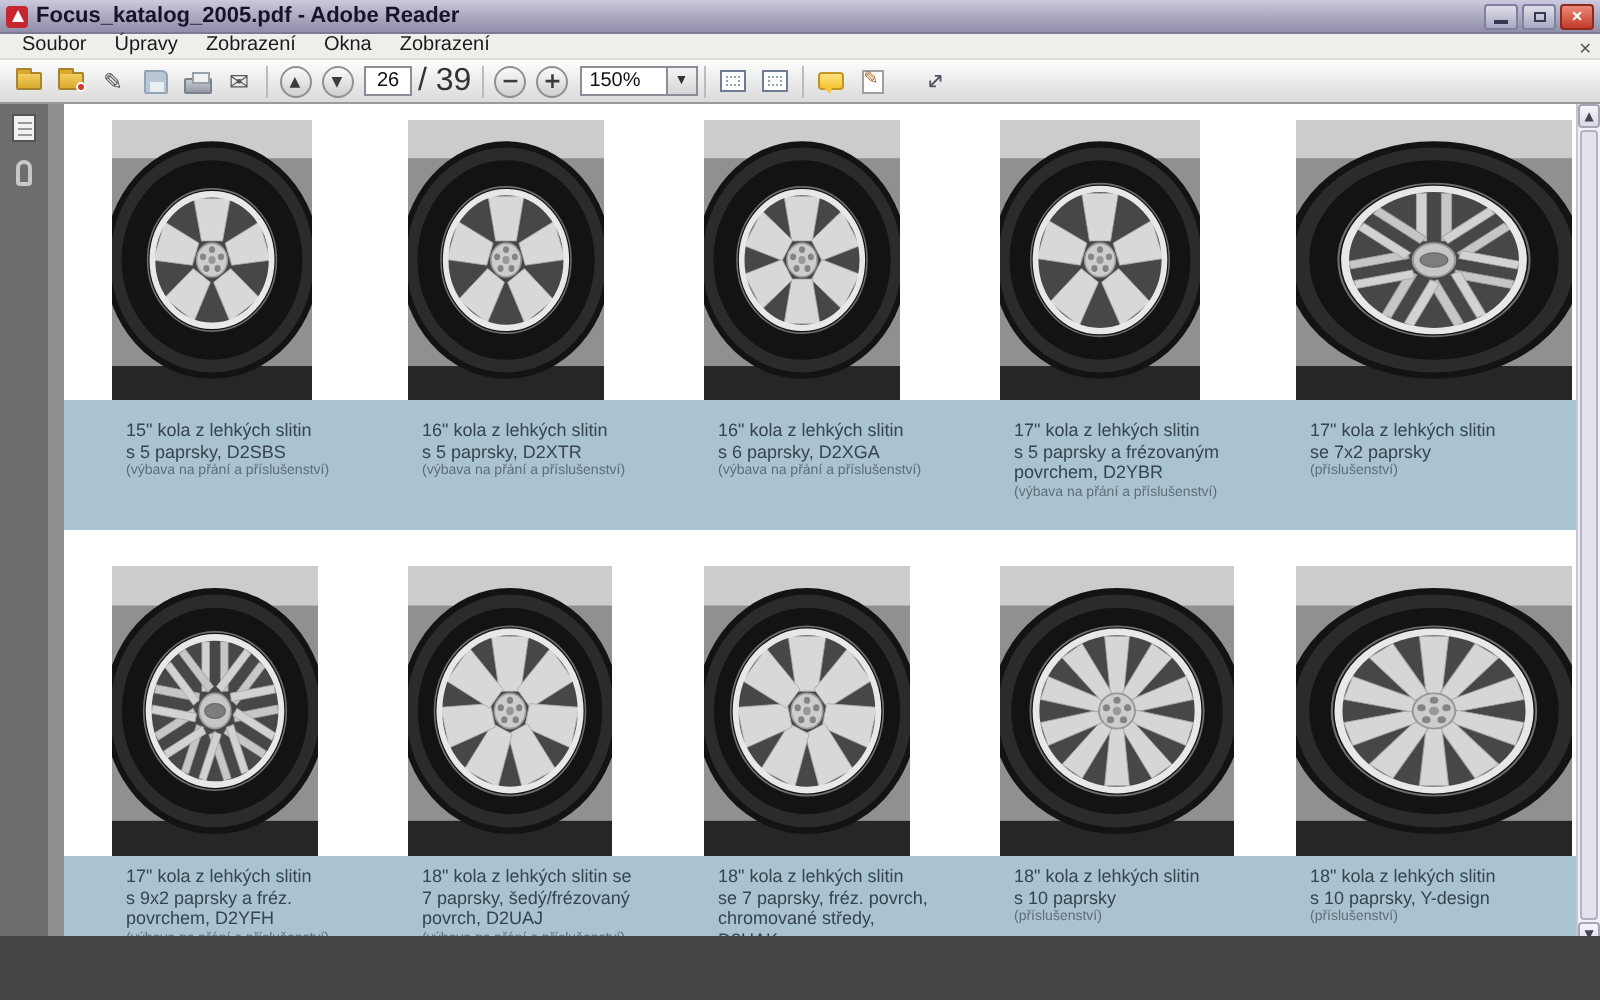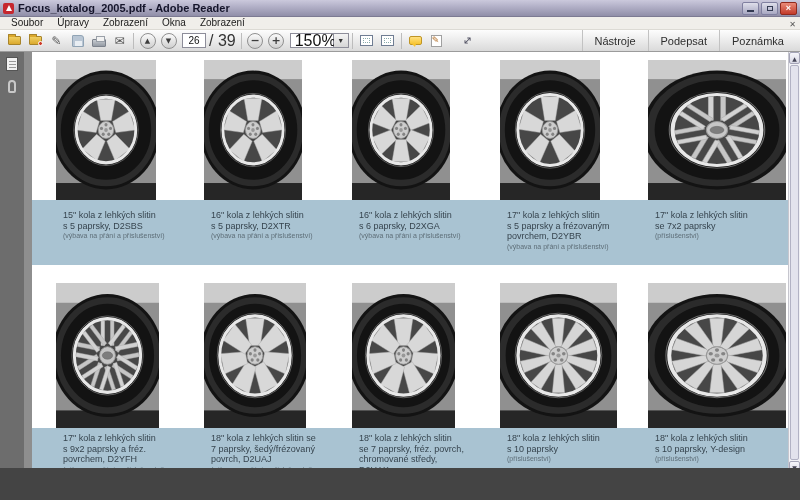--- a/index.html
+++ b/index.html
@@ -38,21 +38,21 @@
   .badge-red{position:absolute;right:-2px;bottom:-2px;width:5px;height:5px;border-radius:50%;background:#cc3a2a;border:1px solid #fff}
   .glyph{font-family:"DejaVu Sans",sans-serif;color:#555;font-size:12px;line-height:12px}
   .floppy{width:12px;height:12px;background:#b9c6d4;border:1px solid #91a4b5;border-radius:1px 3px 1px 1px;position:relative}
   .floppy::after{content:"";position:absolute;left:2px;bottom:0;width:7px;height:5px;background:#e9eef3}
   .printer{width:14px;height:8px;background:linear-gradient(#c8ccd2,#959ba4);border:1px solid #7c828c;border-radius:1px;position:relative;margin-top:4px}
   .printer::before{content:"";position:absolute;left:3px;top:-4px;width:7px;height:4px;background:#f2f2f2;border:1px solid #9aa0a8}
   .circlebtn{width:16px;height:16px;border-radius:50%;background:linear-gradient(#fafafa,#cfcfcf);border:1px solid #909090;display:flex;align-items:center;justify-content:center;font-size:7px;color:#3c3c3c;font-family:"DejaVu Sans",sans-serif}
   .circlebtn.pm{font-size:11px;font-weight:bold;line-height:11px}
   .pageinput{width:24px;height:15px;border:1px solid #8d8d99;background:#fff;font-size:10px;text-align:center;color:#111;margin:0 3px}
   .pagetotal{font-size:16px;color:#333;margin-right:2px;white-space:nowrap}
-  .zoombox{width:44px;height:15px;border:1px solid #8d8d99;background:#fff;font-size:16px;color:#111;display:flex;align-items:center;padding-left:4px;margin-left:3px}
+  .zoombox{width:44px;height:15px;border:1px solid #8d8d99;background:#fff;font-size:10px;color:#111;display:flex;align-items:center;padding-left:4px;margin-left:3px}
   .zoomcaret{width:15px;height:15px;border:1px solid #8d8d99;border-left:none;background:linear-gradient(#f4f4f4,#d6d6d6);display:flex;align-items:center;justify-content:center;font-size:7px;color:#333;font-family:"DejaVu Sans",sans-serif}
   .fiticon{width:13px;height:11px;border:1px solid #6f7d93;background:#fff;position:relative}
   .fiticon::after{content:"";position:absolute;left:2px;top:2px;right:2px;bottom:2px;border:1px dotted #8aa}
   .bubble{width:13px;height:9px;background:linear-gradient(#ffe182,#f7c431);border:1px solid #bf9526;border-radius:2px;position:relative}
   .bubble::after{content:"";position:absolute;left:2px;bottom:-3px;width:0;height:0;border-left:3px solid transparent;border-right:1px solid transparent;border-top:3px solid #f7c431}
   .signdoc{width:11px;height:12px;background:#fff;border:1px solid #a0a0a0;position:relative}
   .signdoc::after{content:"✎";position:absolute;left:0px;top:-1px;font-size:9px;color:#b06a20;font-family:"DejaVu Sans",sans-serif}
   .resizeglyph{display:inline-block;transform:rotate(-45deg);font-size:11px;color:#556;font-family:"DejaVu Sans",sans-serif}
   .panelbtns{margin-left:auto;display:flex;align-items:stretch;height:100%}
   .panelbtn{font-size:11px;color:#2e2e2e;padding:0 12px;border-left:1px solid #c2c2c2;display:flex;align-items:center}
@@ -195,25 +195,20 @@
     <span class="sep"></span>
     <span class="tbtn">
         <span class="bubble"></span>
       </span>
     <span class="tbtn">
         <span class="signdoc"></span>
       </span>
     <span class="tbtn" style="margin-left:10px">
         <span class="resizeglyph">↔</span>
       </span>
-    <span class="panelbtns">
-      <span class="panelbtn">Nástroje</span>
-      <span class="panelbtn">Podepsat</span>
-      <span class="panelbtn">Poznámka</span>
-    </span>
   </div>
 
   <div class="main">
     <div class="navstrip">
       <span class="navicon-page"></span>
       <span class="navicon-clip"></span>
     </div>
     <div class="gutter"></div>
     <div class="doc">
       <div class="photo-row row1">

